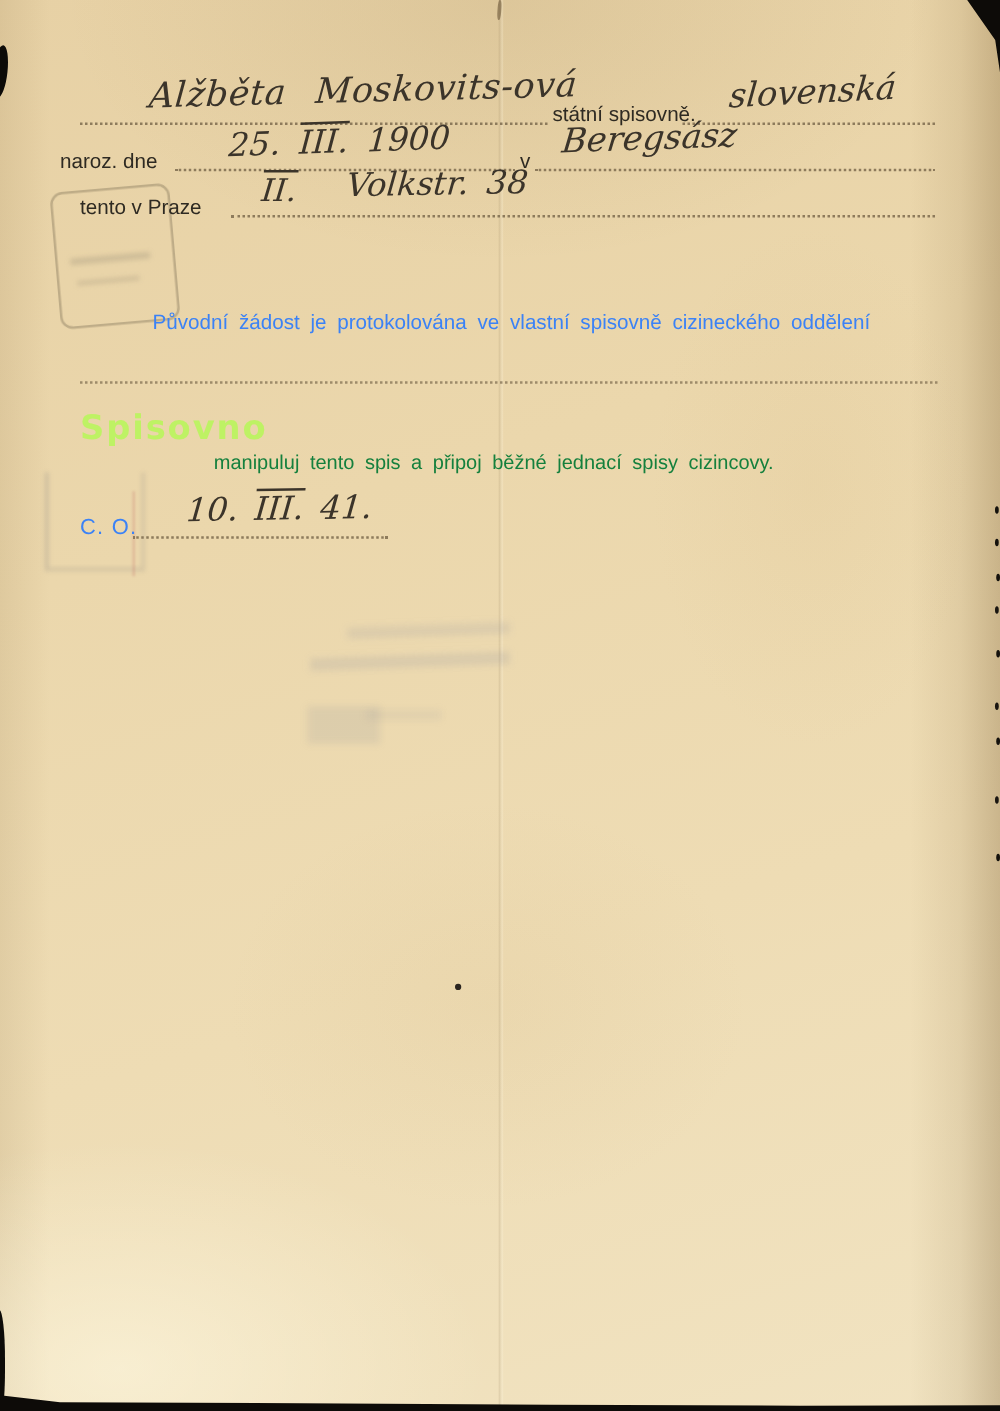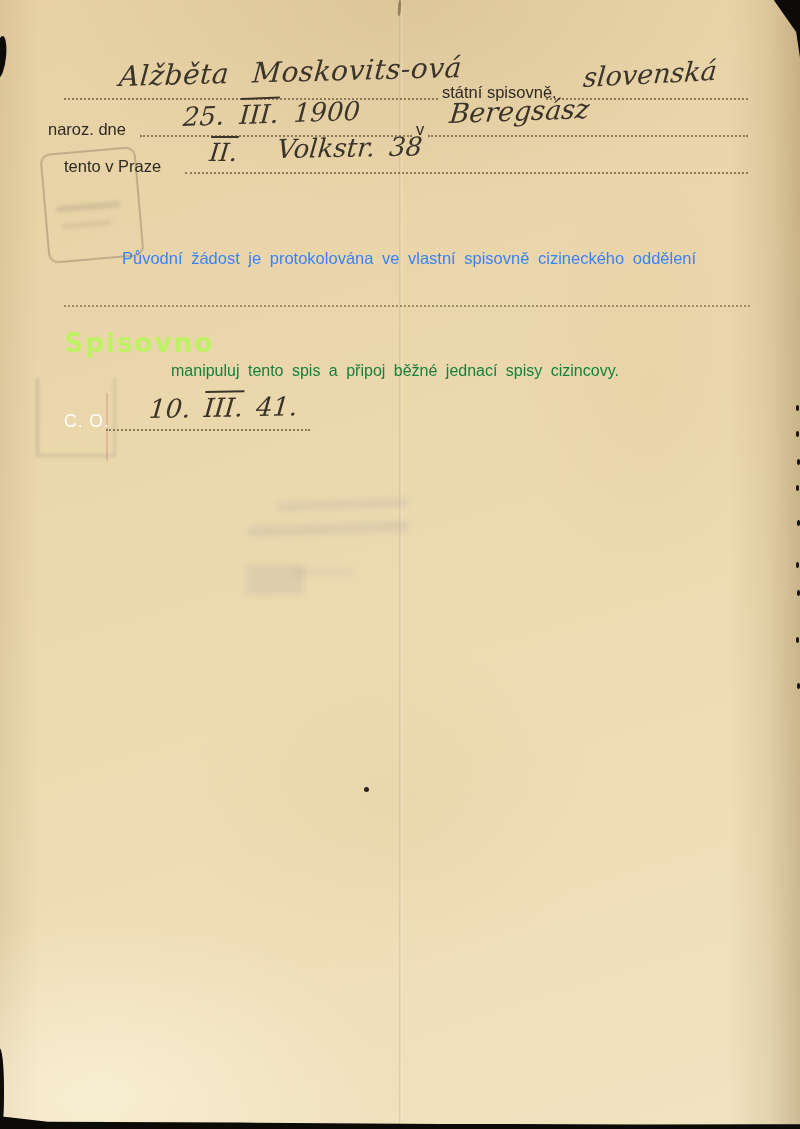--- a/index.html
+++ b/index.html
@@ -60,21 +60,21 @@
   
   .lbl{position:absolute;color:#2e2a22;font-size:16.5px;white-space:nowrap;
     font-family:"Liberation Sans",sans-serif;}
   .para{position:absolute;left:64px;top:191px;width:686px;color:#2e2a22;font-size:16.5px;
     line-height:26px;word-spacing:3px;}
   .para .just{text-align:justify;text-align-last:justify;}
   .note{position:absolute;left:122px;top:249px;color:#3b82f6;font-size:16.5px;word-spacing:4px;white-space:nowrap;}
   .heading{position:absolute;left:64px;top:327px;color:#bef264;font-size:27px;font-weight:bold;
     letter-spacing:1.5px;font-family:"DejaVu Sans",sans-serif;}
   .instruction{position:absolute;left:123px;top:362px;color:#15803d;font-size:16px;word-spacing:4px;white-space:nowrap;margin-left:48px;}
-  .co{position:absolute;left:64px;top:411px;color:#ffffff;font-size:17.5px;letter-spacing:1px;}
+  .co{position:absolute;left:64px;top:411px;color:#3b82f6;font-size:17.5px;letter-spacing:1px;}
   
   .dots{position:absolute;border-bottom:2px dotted #7e6c4f;height:0;opacity:0.85;}
   .l1a{left:64px;top:98px;width:374px;}
   .l1b{left:546px;top:98px;width:202px;}
   .l2a{left:140px;top:135px;width:272px;}
   .l2b{left:428px;top:135px;width:320px;}
   .l3{left:185px;top:172px;width:563px;}
   .sep{left:64px;top:305px;width:686px;opacity:0.7;}
   .lco{left:106px;top:429px;width:204px;}
   

